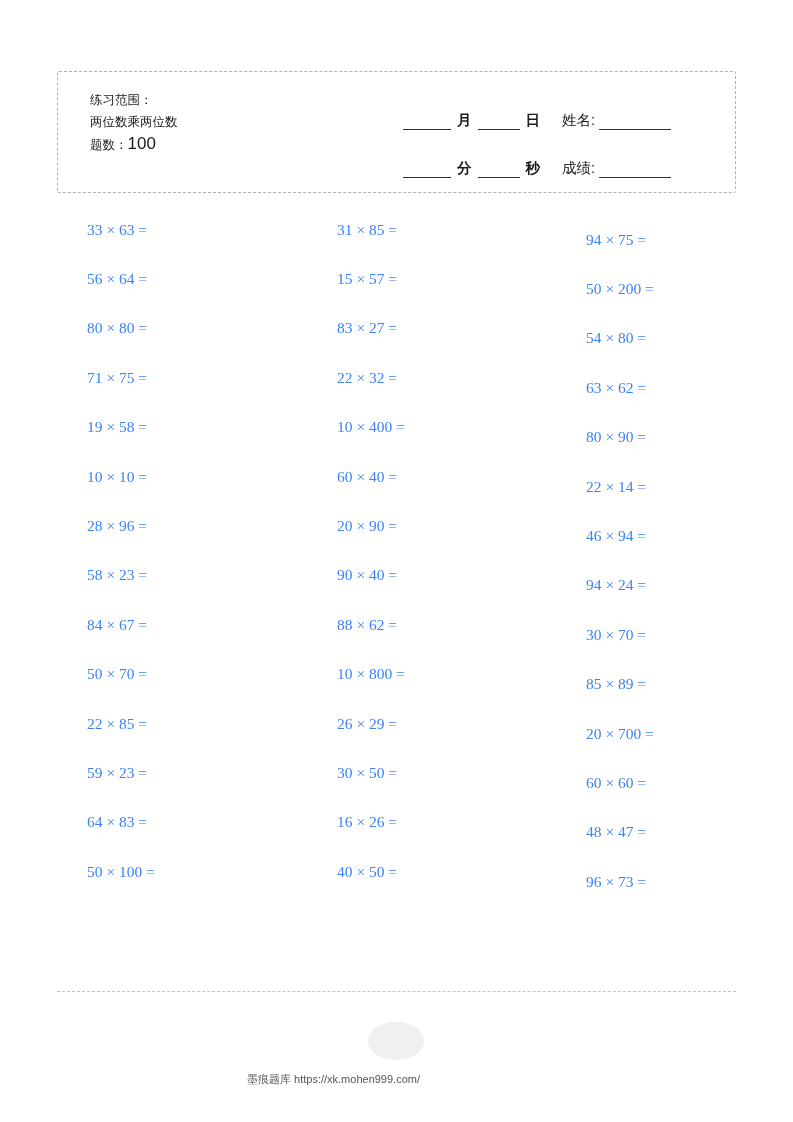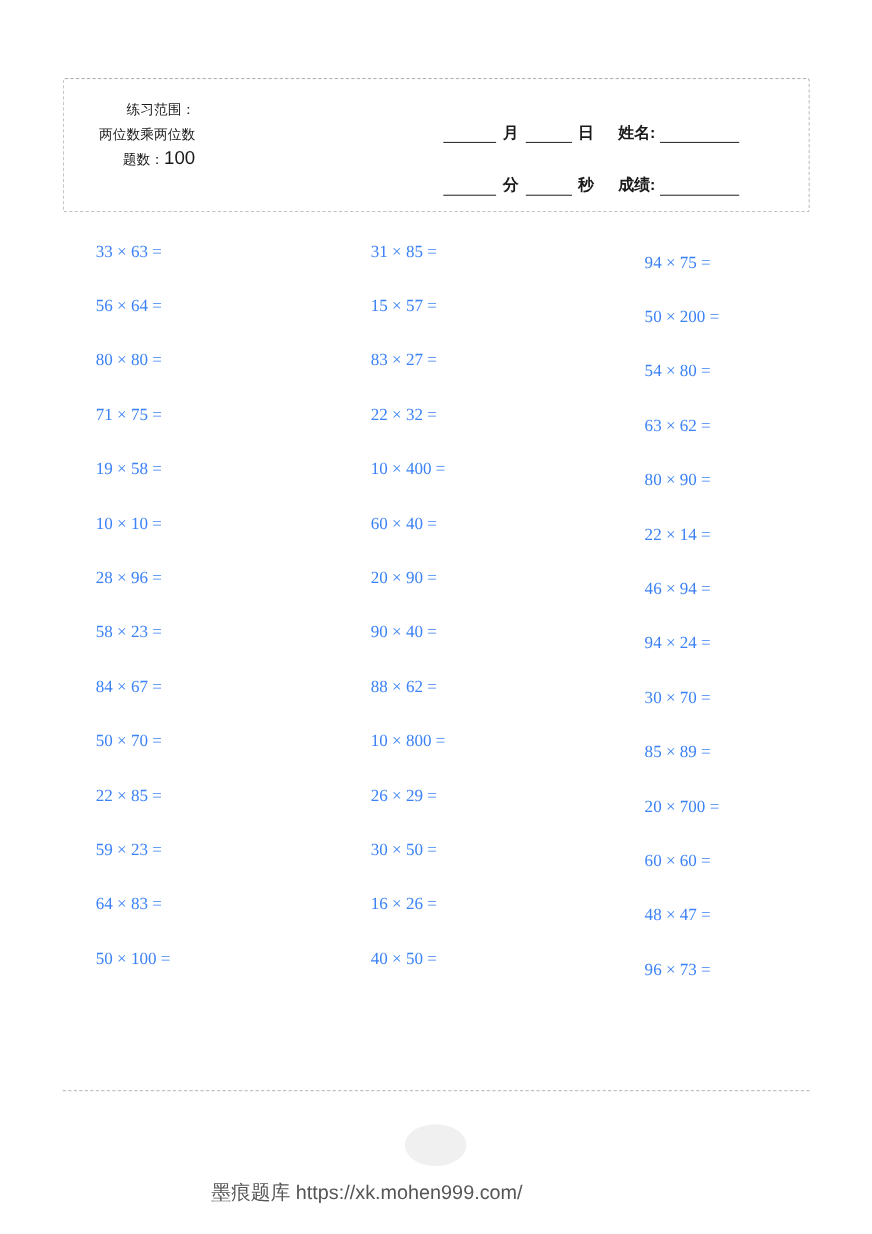--- a/index.html
+++ b/index.html
@@ -37,21 +37,20 @@
     position: absolute;
     left: 32px;
     top: 17px;
     font-size: 12.5px;
     line-height: 22px;
     color: #1a1a1a;
     font-family: "Liberation Sans", sans-serif;
   }
   .header-left div {
     white-space: nowrap;
-    text-align: right;
   }
   .hl-count {
     font-size: 12.5px;
   }
   .hl-count .num {
     font-size: 17px;
   }
 
   .header-right {
     position: absolute;
@@ -81,21 +80,21 @@
   .b-70 { width: 72px; }
   .lbl {
     display: inline-block;
     padding: 0 6px;
     font-weight: bold;
     font-size: 14.5px;
   }
   .lbl-name {
     display: inline-block;
     padding: 0 4px 0 16px;
-    font-weight: bold;
+    font-weight: normal;
     font-size: 14.5px;
   }
 
   
   .problems {
     position: absolute;
     left: 57px;
     top: 205px;
     width: 679px;
   }
@@ -135,21 +134,21 @@
     height: 38px;
     border-radius: 50%;
     background: #f0f0f0;
   }
   .footer-text {
     position: absolute;
     left: 0;
     top: 1072px;
     width: 667px;
     text-align: center;
-    font-size: 18px;
+    font-size: 11px;
     color: #555555;
     font-family: "Liberation Sans", sans-serif;
   }
 </style>
 </head>
 <body>
 
 <div class="page">
 
   <div class="header-box">

